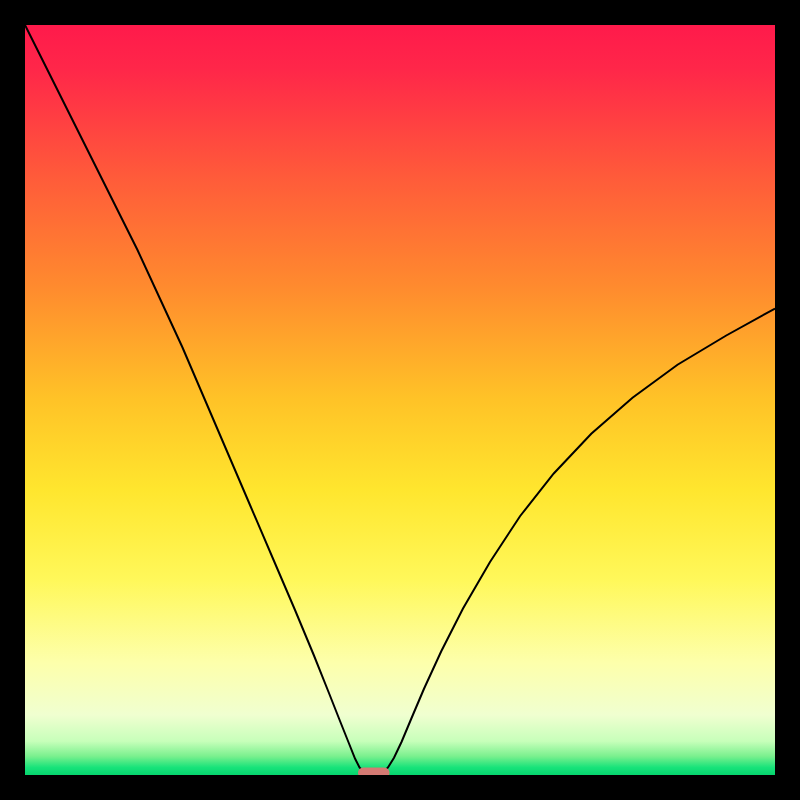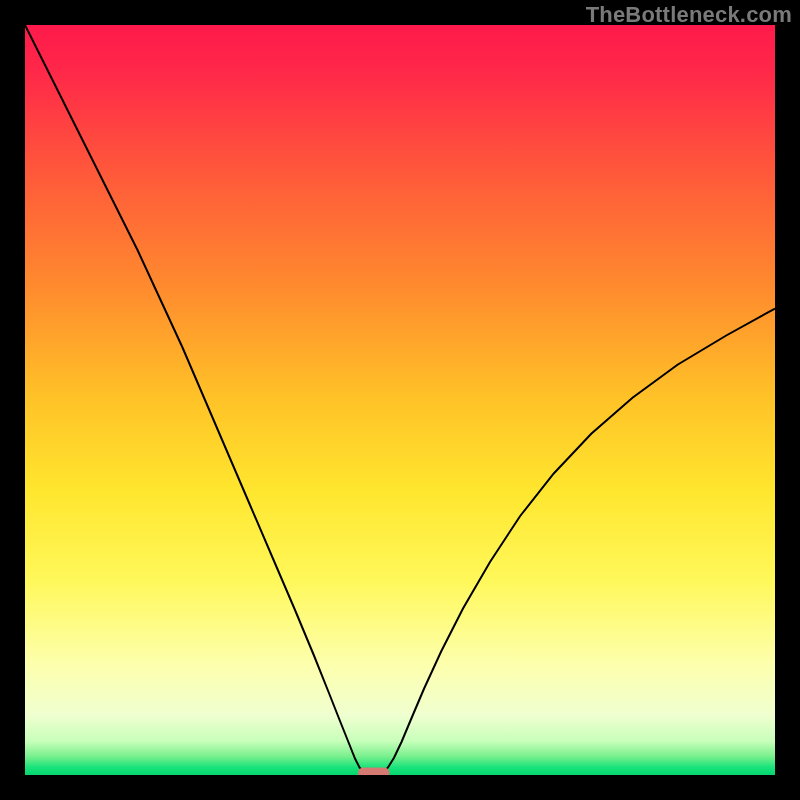--- a/index.html
+++ b/index.html
@@ -61,14 +61,13 @@
             <stop offset="97.5%" stop-color="#7af08e"></stop>
             <stop offset="99%" stop-color="#17e37a"></stop>
             <stop offset="100%" stop-color="#06d46e"></stop>
           </linearGradient>
       </defs>
       <rect id="bg-rect" x="0" y="0" width="750" height="750" fill="url(#bg-grad)"></rect>
       <path id="curve" fill="none" stroke="#000000" stroke-width="2" d="M0.00 0.00 L22.50 45.00 L45.00 90.00 L67.50 135.00 L90.00 180.00 L112.50 225.00 L135.00 273.75 L157.50 322.50 L180.00 375.00 L202.50 427.50 L225.00 480.00 L247.50 532.50 L270.00 585.00 L288.75 630.00 L303.75 667.50 L315.00 696.00 L324.00 718.50 L330.00 733.50 L334.50 742.50 L339.00 747.00 L358.50 747.00 L363.00 742.50 L369.00 732.75 L376.50 717.00 L386.25 693.75 L399.00 663.75 L416.25 626.25 L438.00 583.50 L465.00 537.00 L495.00 491.25 L528.75 448.50 L566.25 408.75 L607.50 372.75 L652.50 339.75 L701.25 310.50 L750.00 283.50"></path>
       <rect id="marker" x="333.00" y="742.50" width="31.50" height="10.50" rx="5.25" fill="#d47a73"></rect>
     </svg>
   </div>
-  <div class="watermark">TheBottleneck.com</div>
 </div>
 
 </body></html>

